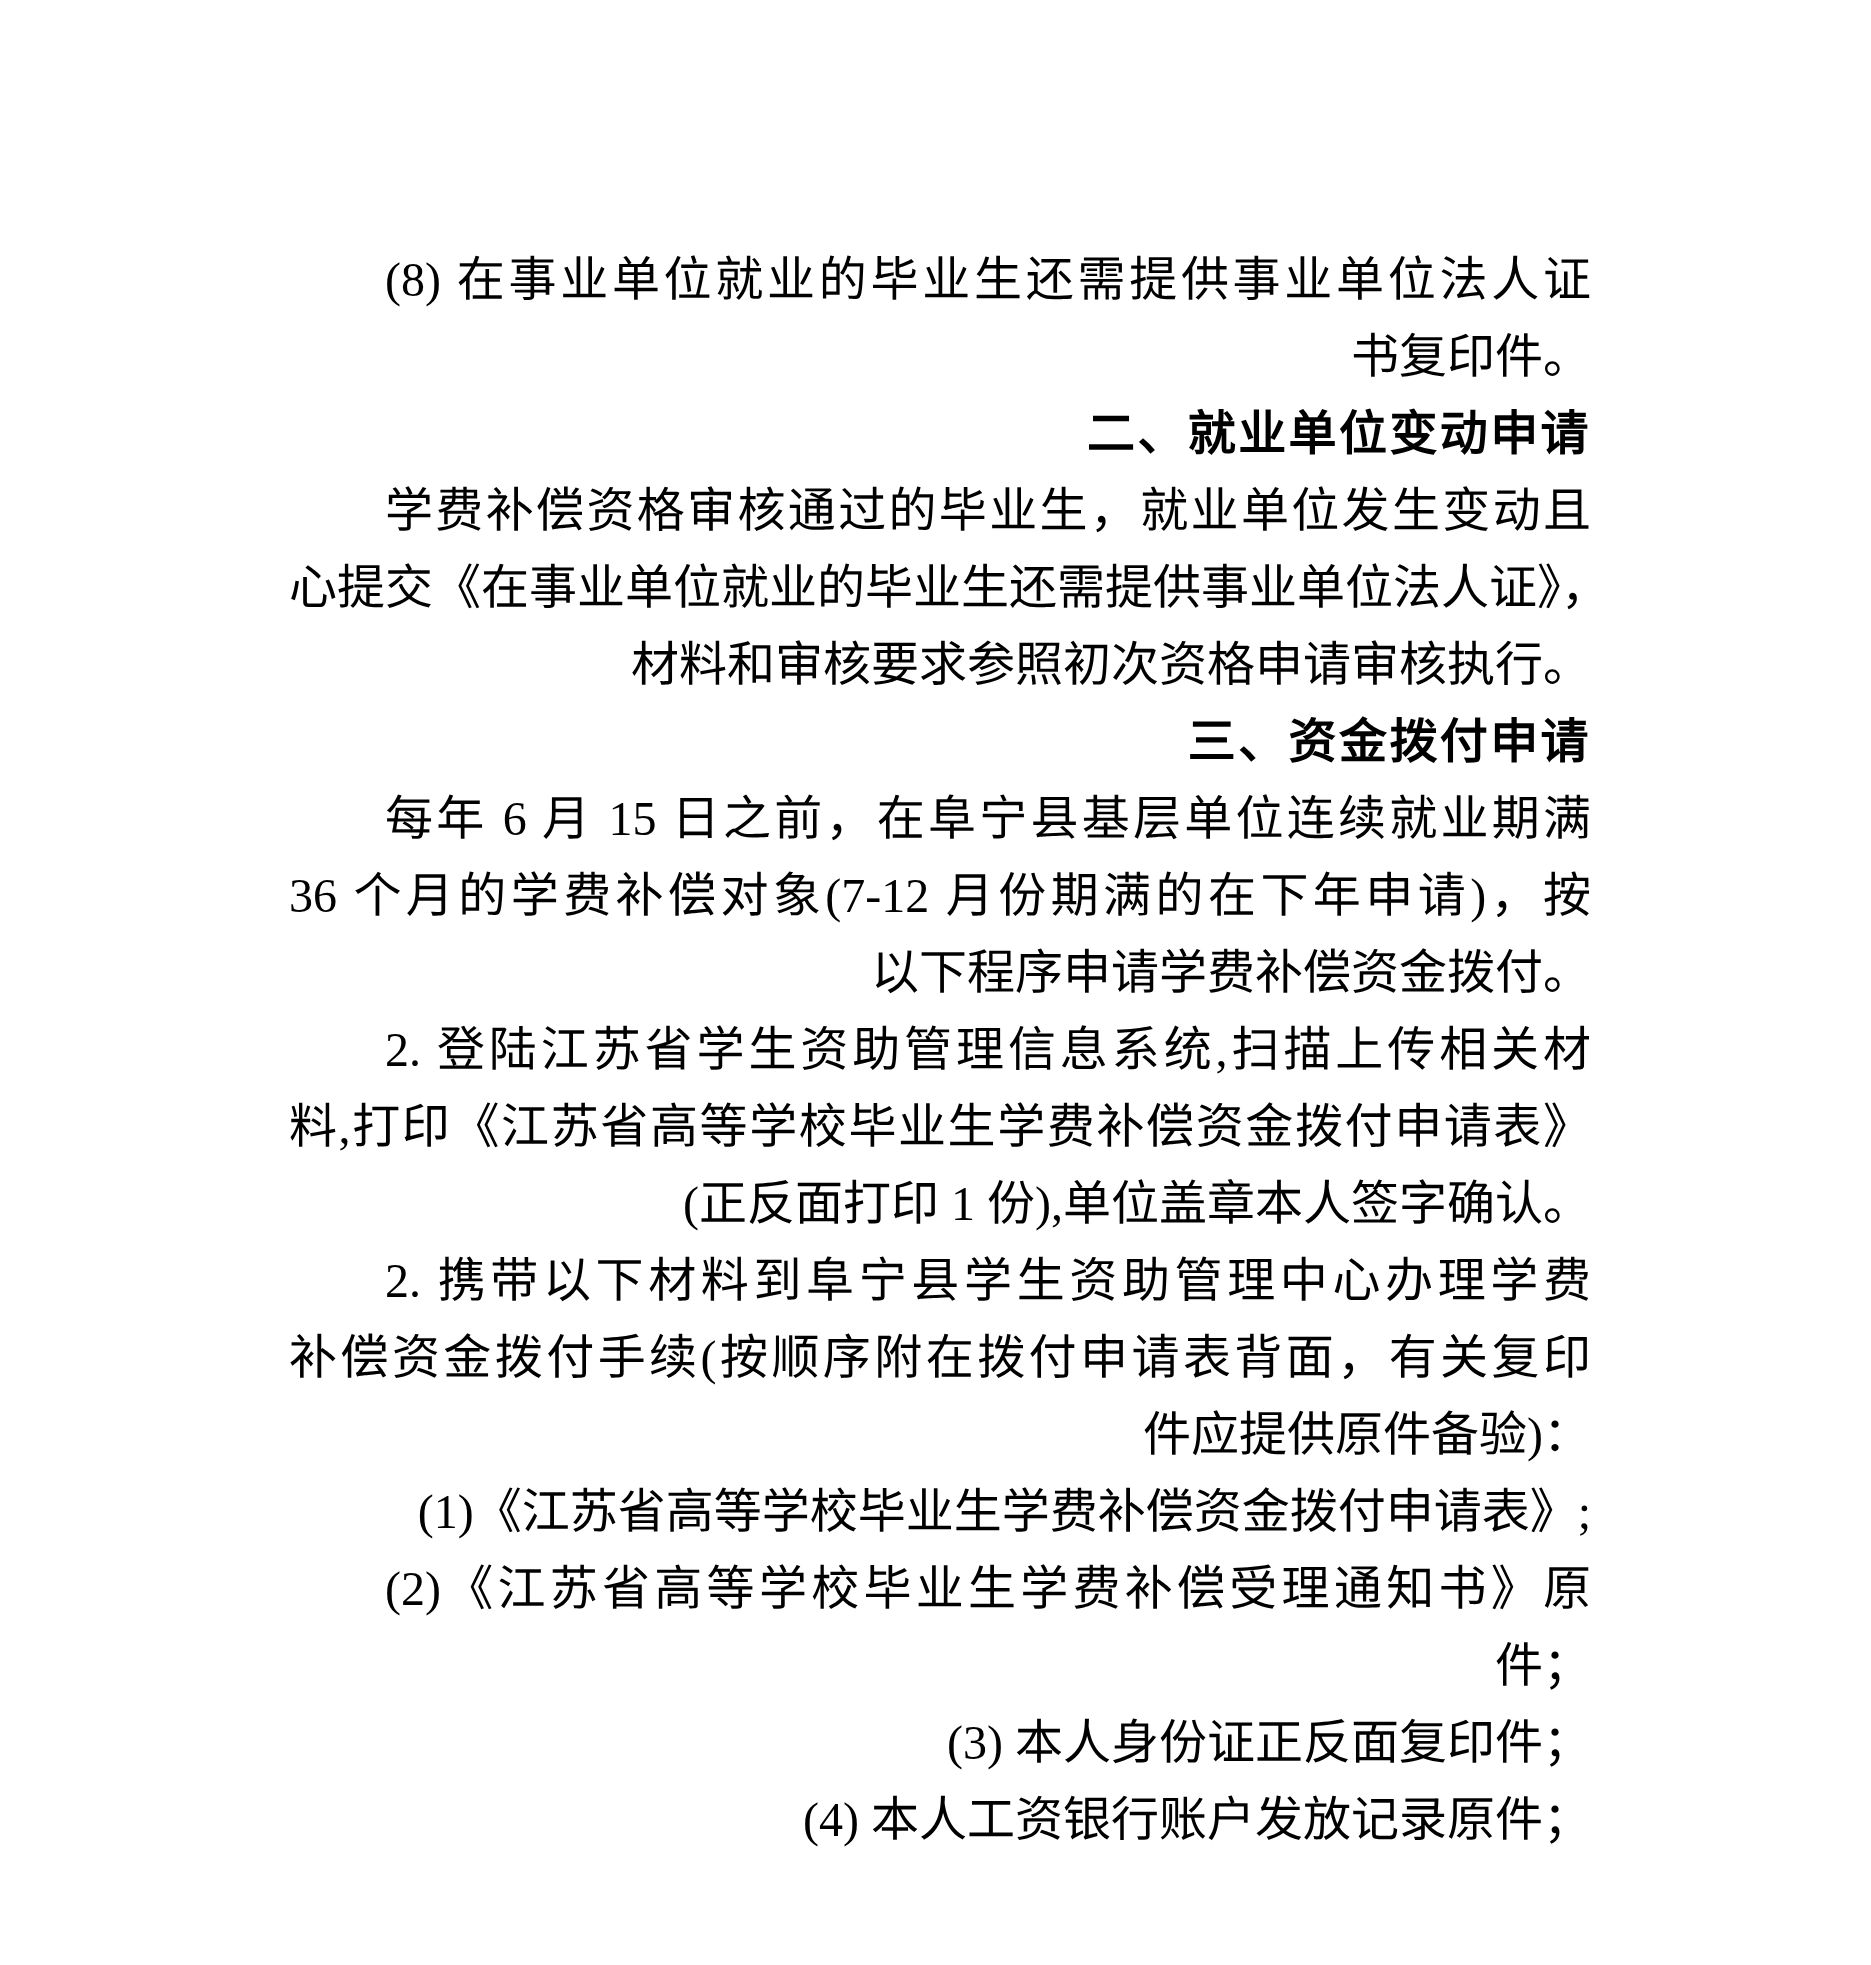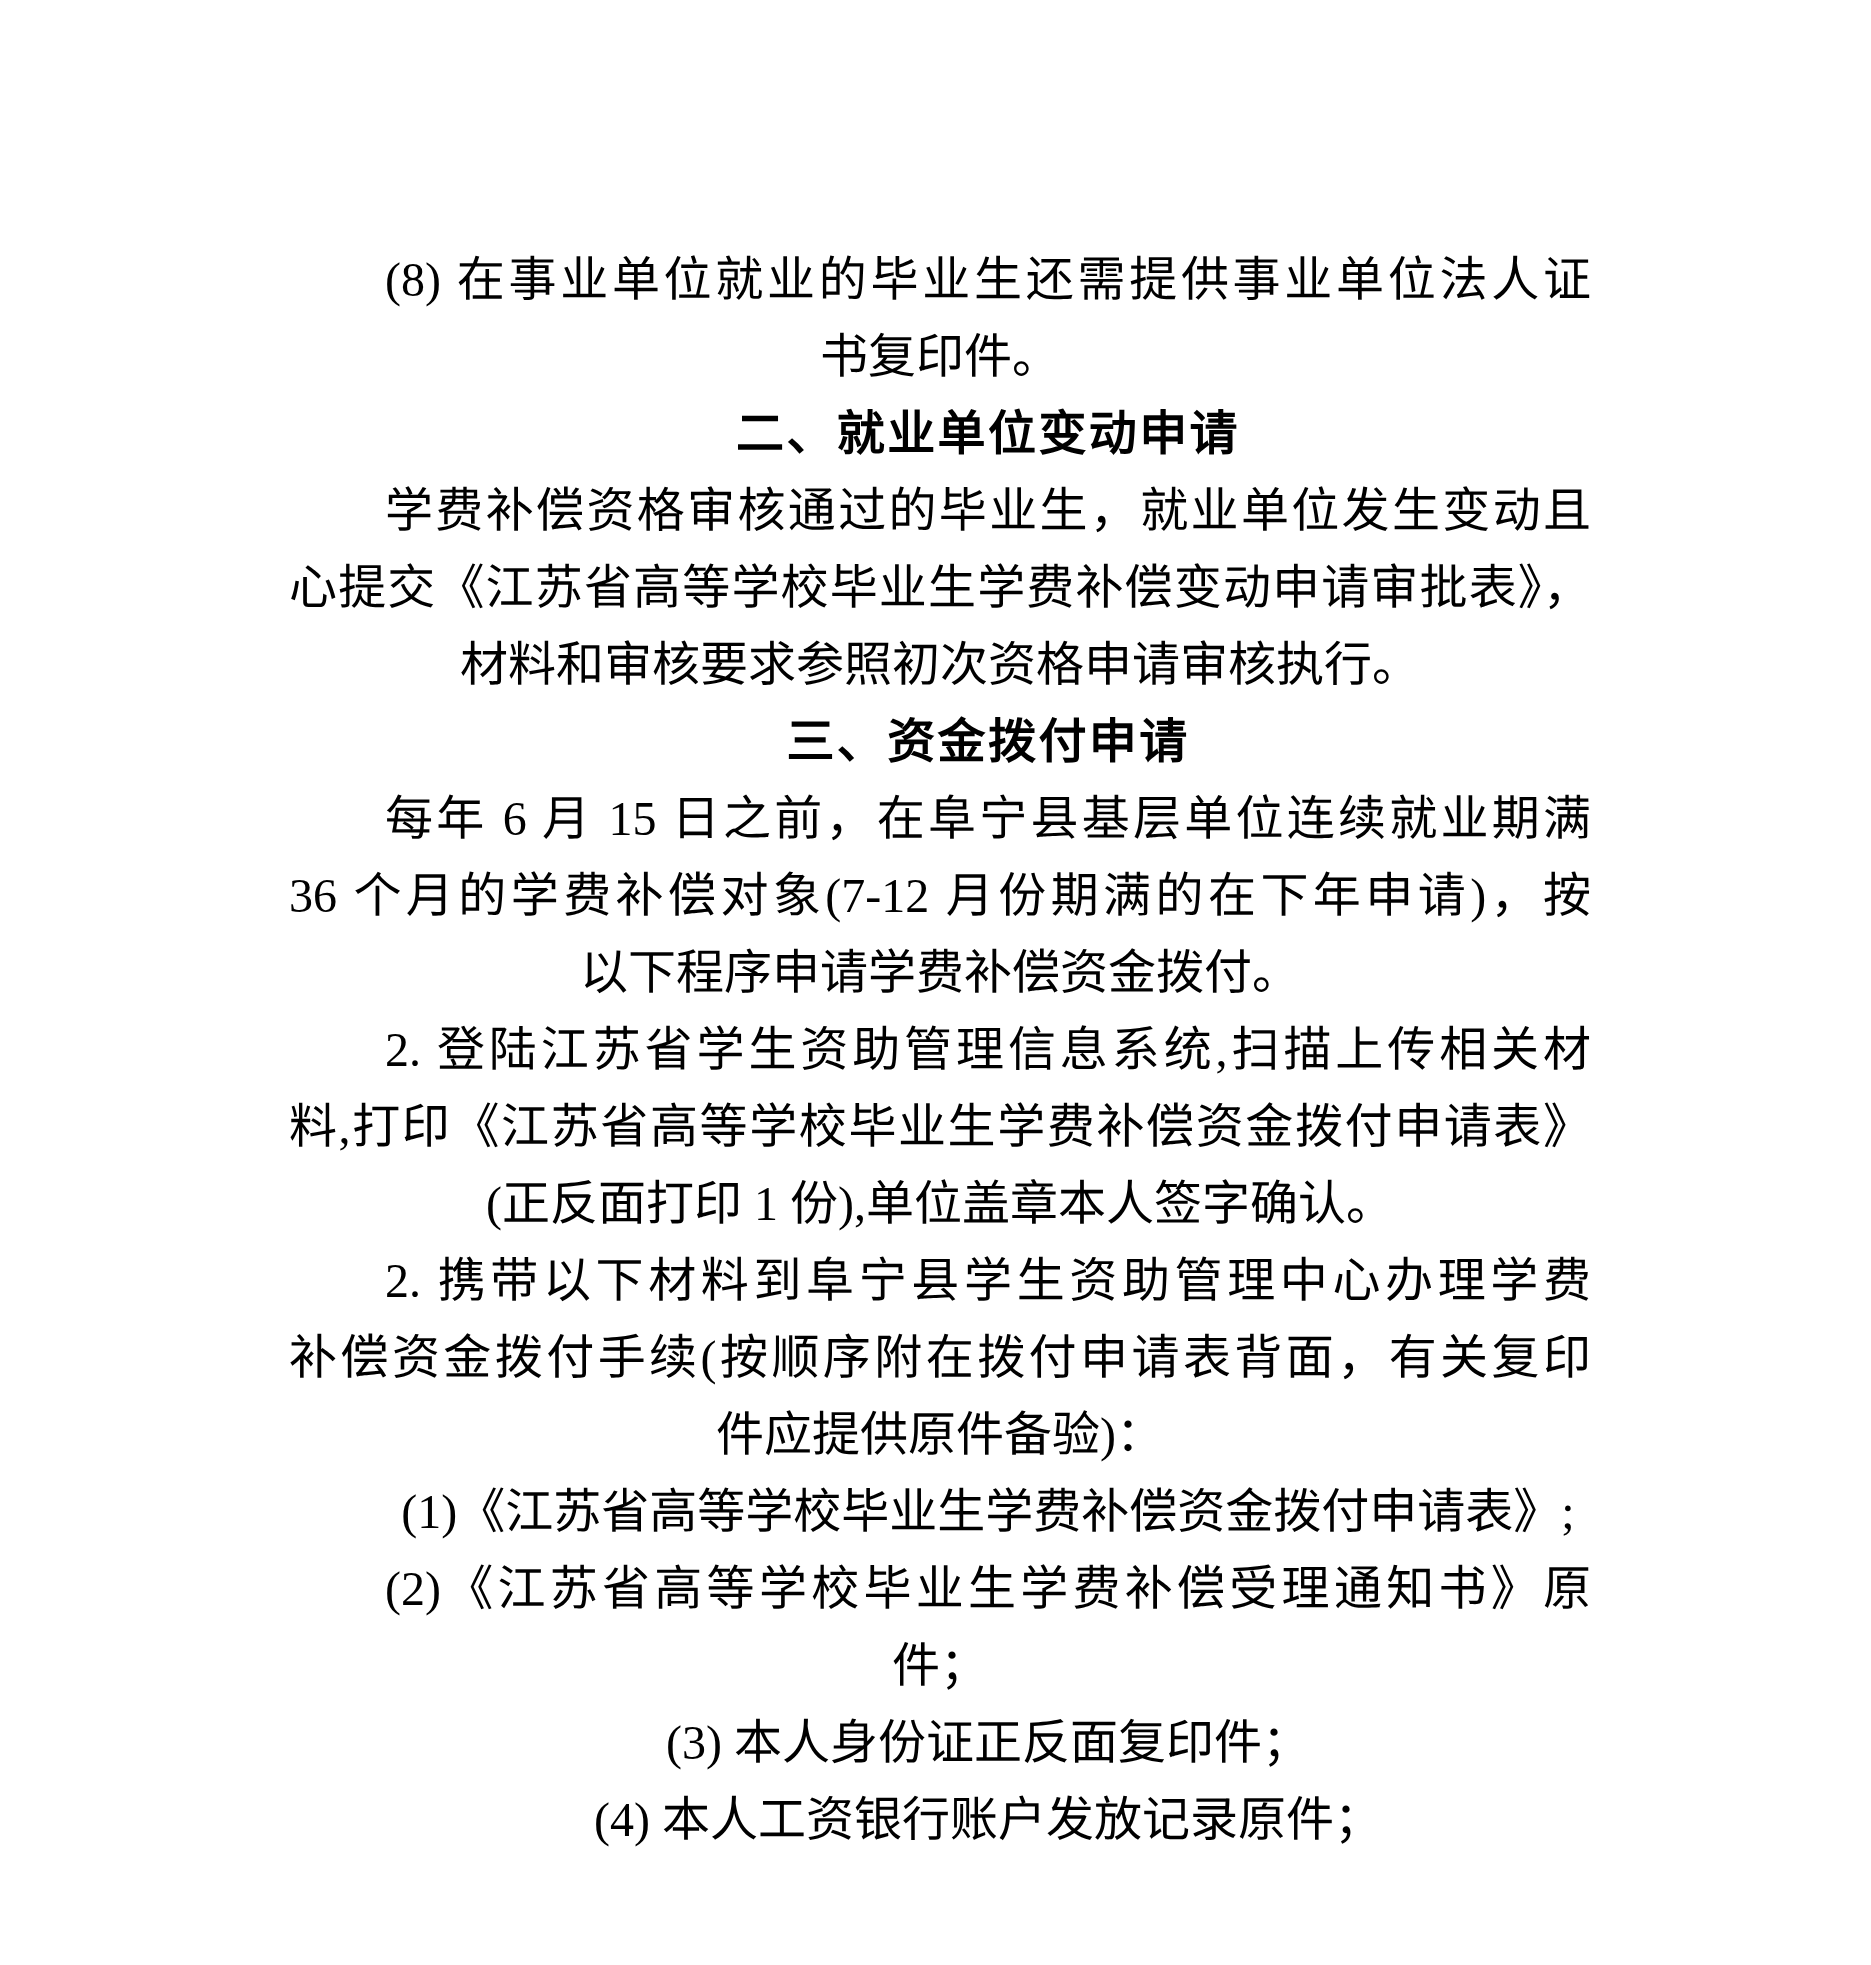--- a/index.html
+++ b/index.html
@@ -17,21 +17,21 @@
     padding: 241px 281px 0 289px;
     font-family: "Liberation Serif", "DejaVu Serif", serif;
     font-size: 48px;
     line-height: 77px;
     color: #000000;
     overflow: hidden;
   }
   .line {
     white-space: nowrap;
     height: 77px;
-    text-align: center;
+    text-align: right;
   }
   .line.indent {
     text-indent: 96px;
   }
   .line.fill {
     text-align: justify;
     text-align-last: justify;
     text-justify: inter-character;
   }
   .line.heading {
@@ -41,21 +41,21 @@
   }
 </style>
 </head>
 <body>
 
 <div class="page">
   <div class="line indent fill">(8) 在事业单位就业的毕业生还需提供事业单位法人证</div>
   <div class="line">书复印件。</div>
   <div class="line indent heading">二、就业单位变动申请</div>
   <div class="line indent fill">学费补偿资格审核通过的毕业生，就业单位发生变动且</div>
-  <div class="line fill">心提交《江苏省高等学校毕业生学费补偿变动申请审批表》，</div>
+  <div class="line fill">心提交《在事业单位就业的毕业生还需提供事业单位法人证》，</div>
   <div class="line">材料和审核要求参照初次资格申请审核执行。</div>
   <div class="line indent heading">三、资金拨付申请</div>
   <div class="line indent fill">每年 6 月 15 日之前，在阜宁县基层单位连续就业期满</div>
   <div class="line fill">36 个月的学费补偿对象(7-12 月份期满的在下年申请)，按</div>
   <div class="line">以下程序申请学费补偿资金拨付。</div>
   <div class="line indent fill">2. 登陆江苏省学生资助管理信息系统,扫描上传相关材</div>
   <div class="line fill">料,打印《江苏省高等学校毕业生学费补偿资金拨付申请表》</div>
   <div class="line">(正反面打印 1 份),单位盖章本人签字确认。</div>
   <div class="line indent fill">2. 携带以下材料到阜宁县学生资助管理中心办理学费</div>
   <div class="line fill">补偿资金拨付手续(按顺序附在拨付申请表背面，有关复印</div>

